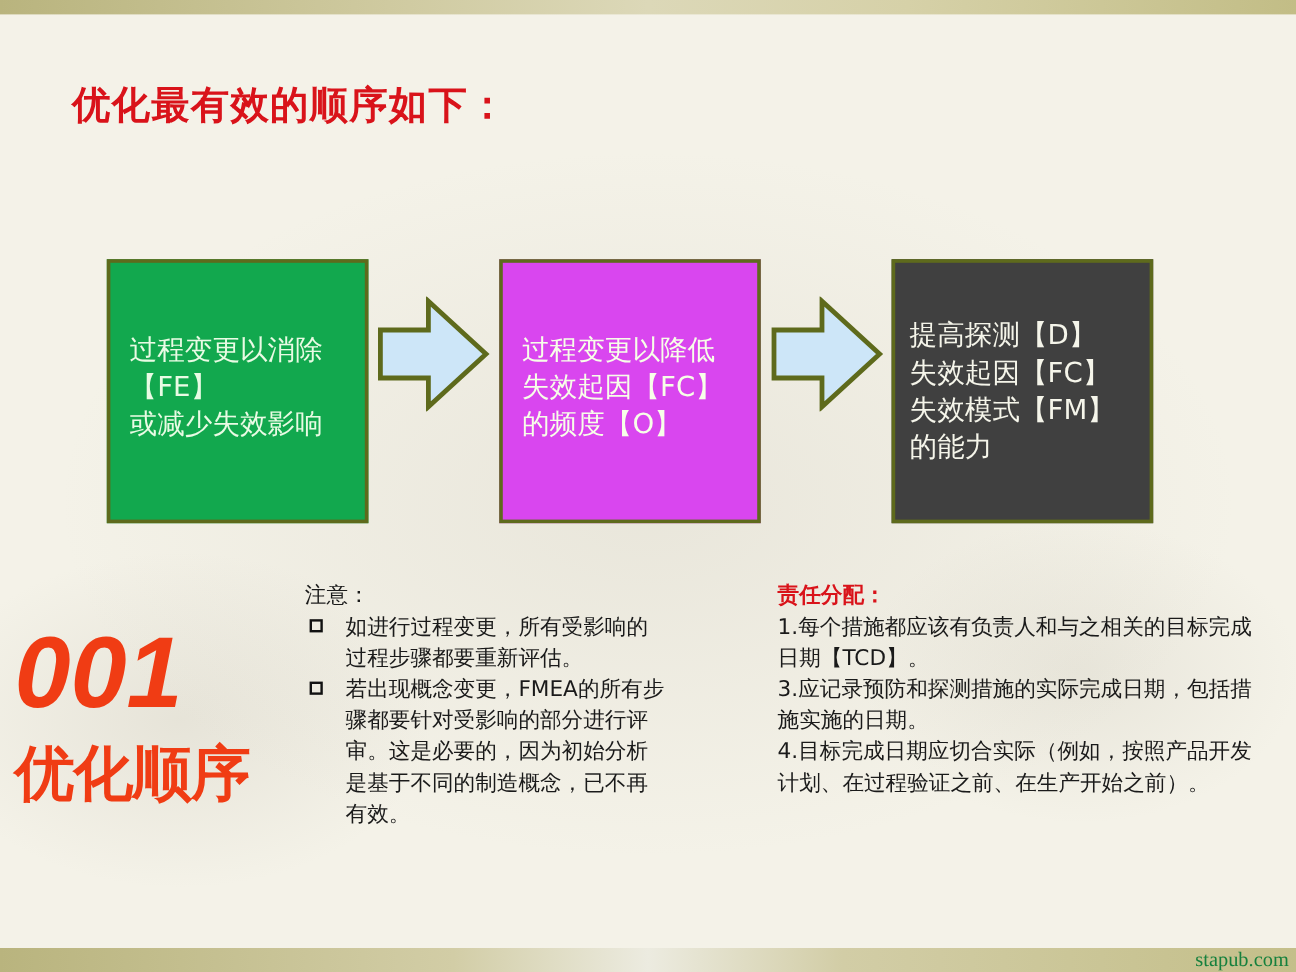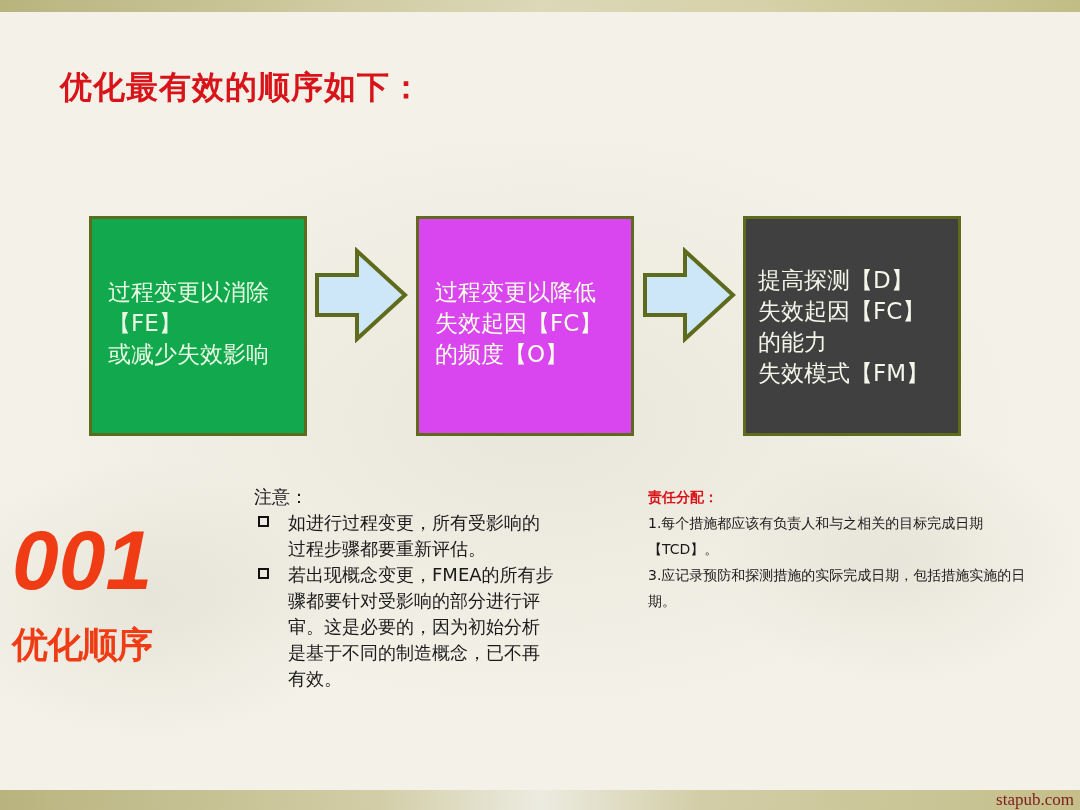--- a/index.html
+++ b/index.html
@@ -17,21 +17,21 @@
   }
   .top-band {
     position: absolute; left: 0; top: 0; width: 1080px; height: 12px;
     background: linear-gradient(90deg, #b9b47e 0%, #cfcaa0 30%, #dcd8b8 50%, #d6d1a8 70%, #c2bd86 100%);
   }
   .bottom-band {
     position: absolute; left: 0; top: 790px; width: 1080px; height: 20px;
     background: linear-gradient(90deg, #b9b47e 0%, #d2cda6 35%, #ecebe0 50%, #d2cda6 65%, #c4bf8a 100%);
   }
   .watermark {
-    position: absolute; right: 6px; top: 790px; font-size: 17px; color: #7f1d1d;
+    position: absolute; right: 6px; top: 790px; font-size: 17px; color: #15803d;
     font-family: "Liberation Serif", "DejaVu Serif", serif;
   }
   .page-title {
     position: absolute; left: 60px; top: 66px; font-size: 32px; color: #d9131a;
     font-weight: bold; letter-spacing: 1px;
   }
   .flow-box {
     position: absolute; top: 204px; width: 218px; height: 220px;
     box-sizing: border-box; border: 3px solid #5e6a1c;
     color: #ffffff; font-size: 23px; line-height: 31px;
@@ -43,36 +43,36 @@
   .box3 { left: 743px; background: #404040; color: #f5f5ea; padding-top: 46px; padding-left: 12px; }
   .flow-box span { display: block; white-space: nowrap; }
   .arrow { position: absolute; width: 96px; height: 96px; }
   .arrow1 { left: 313px; top: 247px; }
   .arrow2 { left: 641px; top: 247px; }
   .big-num {
     position: absolute; left: 12px; top: 510px; font-size: 84px; font-weight: bold;
     color: #f03c14; line-height: 100px; font-family: "Liberation Sans", sans-serif; font-style: italic;
   }
   .big-label {
-    position: absolute; left: 12px; top: 612px; font-size: 36px; font-weight: bold;
+    position: absolute; left: 12px; top: 612px; font-size: 50px; font-weight: bold;
     color: #f03c14; line-height: 66px; letter-spacing: -1px;
   }
   .notes {
     position: absolute; left: 254px; top: 484px; width: 300px;
     font-size: 18px; line-height: 26px; color: #1a1a1a;
   }
   .notes-title { margin-bottom: 0; }
   .note-item { position: relative; padding-left: 34px; }
   .note-bullet {
     position: absolute; left: 4px; top: 6px; width: 11px; height: 11px;
     border: 2.5px solid #111; box-sizing: border-box;
   }
   .resp {
     position: absolute; left: 648px; top: 484px; width: 400px;
-    font-size: 14px; line-height: 26px; color: #1a1a1a;
+    font-size: 18px; line-height: 26px; color: #1a1a1a;
   }
   .resp-title { color: #d9131a; font-weight: bold; }
 </style>
 </head>
 <body>
 
 <div class="bg-fan"></div>
 <div class="top-band"></div>
 
 <div class="page-title">优化最有效的顺序如下：</div>
@@ -93,22 +93,22 @@
   <span>的频度【O】</span>
 </div>
 
 <svg class="arrow arrow2" viewBox="0 0 96 96">
   <polygon points="4,28 44,28 44,4 92,48 44,92 44,68 4,68" fill="#cde6f8" stroke="#5e6a1c" stroke-width="4" stroke-linejoin="miter"></polygon>
 </svg>
 
 <div class="flow-box box3">
   <span>提高探测【D】</span>
   <span>失效起因【FC】</span>
+  <span>失效模式【FM】</span>
   <span>的能力</span>
-  <span>失效模式【FM】</span>
 </div>
 
 <div class="big-num">001</div>
 <div class="big-label">优化顺序</div>
 
 <div class="notes">
   <div class="notes-title">注意：</div>
   <div class="note-item">
     <span class="note-bullet"></span>
     <span>如进行过程变更，所有受影响的过程步骤都要重新评估。</span>
@@ -116,16 +116,17 @@
   <div class="note-item">
     <span class="note-bullet"></span>
     <span>若出现概念变更，FMEA的所有步骤都要针对受影响的部分进行评审。这是必要的，因为初始分析是基于不同的制造概念，已不再有效。</span>
   </div>
 </div>
 
 <div class="resp">
   <div class="resp-title">责任分配：</div>
   <div class="resp-item">1.每个措施都应该有负责人和与之相关的目标完成日期【TCD】。</div>
   <div class="resp-item">3.应记录预防和探测措施的实际完成日期，包括措施实施的日期。</div>
+  <div class="resp-item">4.目标完成日期应切合实际（例如，按照产品开发计划、在过程验证之前、在生产开始之前）。</div>
 </div>
 
 <div class="bottom-band"></div>
 <div class="watermark">stapub.com</div>
 
 </body></html>

